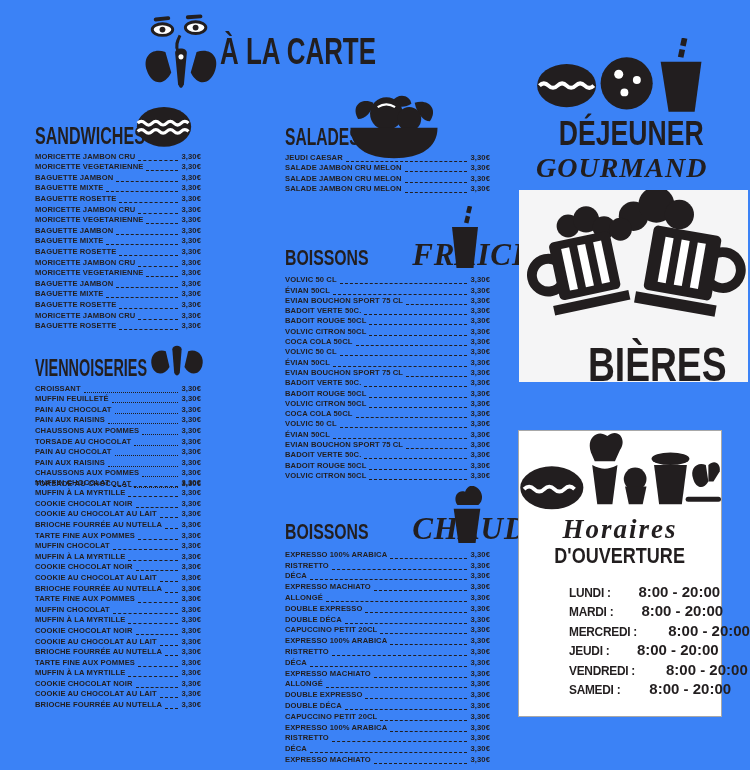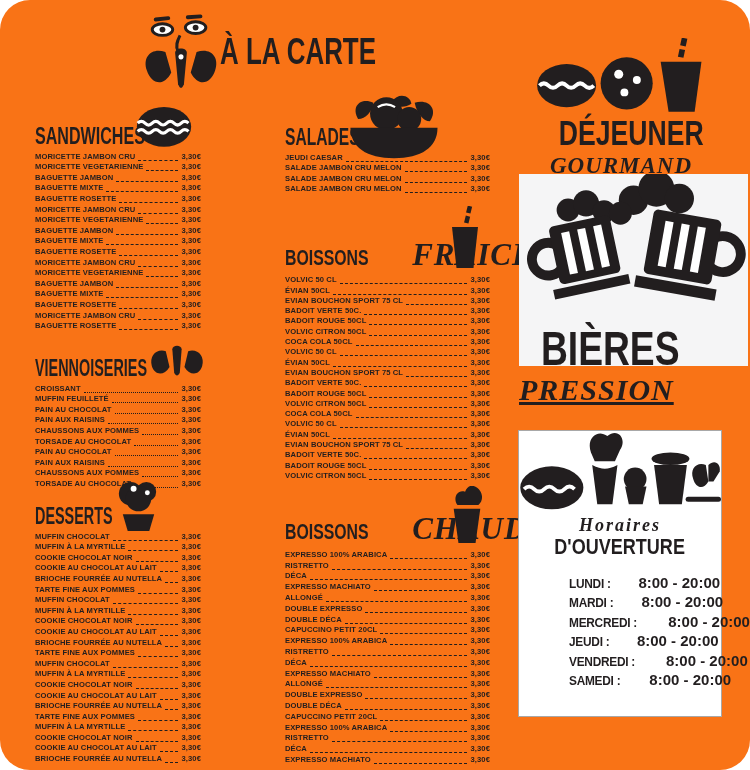--- a/index.html
+++ b/index.html
@@ -2,22 +2,22 @@
 <html><head>
 <meta charset="utf-8">
 <style>
   :root{
     --ink:#221e1f;
     --card:#f5f5f6;
     --border:#a8a8a8;
   }
   html,body{margin:0;padding:0;background:#fff;}
   .page{
-    position:relative;width:750px;height:770px;overflow:hidden;background:#f97316;
-    font-family:"Liberation Sans",sans-serif;color:var(--ink);border-radius:30px;
+    position:relative;width:750px;height:770px;overflow:hidden;background:#3b82f6;
+    font-family:"Liberation Sans",sans-serif;color:var(--ink);
   }
   svg{display:block}
   .ic{fill:var(--ink)}
 
   
   .carte-header-icon{position:absolute;left:142px;top:12px;width:78px;height:82px;}
   .carte-title{
     position:absolute;left:220px;top:34px;margin:0;font-size:36px;font-weight:700;
     line-height:1;white-space:nowrap;transform:scaleX(.72);transform-origin:left top;
     letter-spacing:0;
@@ -75,36 +75,36 @@
   #sec-chaudes{left:285px;top:486px;width:205px;}
   #sec-chaudes .sec-head{height:62px;}
   #sec-chaudes .sec-icon{left:163px;top:0;width:38px;height:60px;}
 
   
   .dejeuner{position:absolute;left:536px;top:38px;width:170px;text-align:center;}
   .dejeuner .badge-icons{width:132px;height:60px;margin:0 auto;}
   .dej-line1{margin:2px 0 0;font-size:35px;font-weight:700;line-height:1.05;display:inline-block;
              transform:scaleX(.76);transform-origin:center top;white-space:nowrap;}
   .dej-line2{margin:2px 0 0;font-family:"Liberation Serif",serif;font-style:italic;font-weight:700;
-             font-size:23px;line-height:1;display:block;letter-spacing:1px;}
-
-  .bieres-card{position:absolute;left:519px;top:174px;width:229px;height:192px;background:var(--card);
-               text-align:left;text-decoration:underline;}
+             font-size:28px;line-height:1;display:block;letter-spacing:1px;}
+
+  .bieres-card{position:absolute;left:519px;top:190px;width:229px;height:192px;background:var(--card);
+               text-align:right;text-decoration:underline;}
   .bieres-card .badge-icons{width:136px;height:80px;margin:10px auto 0;}
   .bieres-line1{margin:0;font-size:49px;font-weight:700;line-height:1;display:inline-block;
                 transform:scaleX(.76);transform-origin:center top;white-space:nowrap;}
   .bieres-line2{margin:2px 0 0;font-family:"Liberation Serif",serif;font-style:italic;font-weight:700;
                 font-size:30px;line-height:1;display:block;letter-spacing:1px;}
 
   
   .horaires-box{position:absolute;left:518px;top:430px;width:204px;height:287px;background:#fff;
                 border:1px solid var(--border);text-align:center;box-sizing:border-box;}
   .horaires-box .badge-icons{width:128px;height:54px;margin:28px auto 0;}
   .horaires-script{margin:4px 0 0;font-family:"Liberation Serif",serif;font-style:italic;font-weight:700;
-                   font-size:18px;line-height:1;letter-spacing:2px;}
+                   font-size:27px;line-height:1;letter-spacing:2px;}
   .horaires-caps{margin:2px 0 0;font-size:22px;font-weight:700;line-height:1;display:inline-block;
                  transform:scaleX(.82);transform-origin:center top;white-space:nowrap;}
   .hours-list{margin:16px 0 0 50px;text-align:left;}
   .hour-row{height:19.5px;display:flex;align-items:baseline;white-space:nowrap;gap:24px;}
   .day{font-size:13.5px;font-weight:700;letter-spacing:-.3px;display:inline-block;transform:scaleX(.88);transform-origin:left bottom;}
   .time{font-size:15px;font-weight:700;letter-spacing:0;margin-left:-2px;}
 </style>
 </head>
 <body>
 
@@ -286,33 +286,20 @@
         </div>
         <div class="row">
           <span class="lbl">TORSADE AU CHOCOLAT</span>
           <span class="leader dotted"></span>
           <span class="price">3,30€</span>
         </div>
       </div>
   </section>
 
   <section class="menu-section" id="sec-desserts">
-    <div class="sec-head">
-      <h2 class="sec-title t-des">DESSERTS</h2>
-      <span class="sec-icon">
-        <svg viewBox="0 0 54 54">
-          <circle class="ic" cx="19" cy="16" r="12"></circle>
-          <circle class="ic" cx="35" cy="14" r="10"></circle>
-          <circle class="ic" cx="27" cy="21" r="13"></circle>
-          <circle cx="22" cy="11" r="3" fill="#fff"></circle>
-          <circle cx="36" cy="15" r="2.5" fill="#fff"></circle>
-          <path class="ic" d="M11 37 L43 37 L38 54 L16 54 Z"></path>
-        </svg>
-      </span>
-    </div>
     <div class="items">
         <div class="row">
           <span class="lbl">MUFFIN CHOCOLAT</span>
           <span class="leader"></span>
           <span class="price">3,30€</span>
         </div>
         <div class="row">
           <span class="lbl">MUFFIN À LA MYRTILLE</span>
           <span class="leader"></span>
           <span class="price">3,30€</span>
@@ -734,21 +721,20 @@
           <circle cx="124" cy="44" r="11" fill="none" stroke="#221e1f" stroke-width="6"></circle>
           <rect class="ic" x="78" y="24" width="42" height="40" rx="3"></rect>
           <rect x="86" y="30" width="5" height="28" fill="#fff"></rect>
           <rect x="96" y="30" width="5" height="28" fill="#fff"></rect>
           <rect x="106" y="30" width="5" height="28" fill="#fff"></rect>
           <rect class="ic" x="74" y="66" width="50" height="7"></rect>
         </g>
       </svg>
     </span>
     <span class="bieres-line1">BIÈRES</span>
-    <span class="bieres-line2">PRESSION</span>
   </div>
 
   <div class="horaires-box">
     <span class="badge-icons">
       <svg viewBox="0 0 160 64">
         <ellipse class="ic" cx="26" cy="45" rx="25" ry="17"></ellipse>
         <path d="M4 46 q4 -4 8 0 t8 0 t8 0 t8 0 t8 0" stroke="#fff" stroke-width="3" fill="none"></path>
         <path class="ic" d="M57 17 C53 6 62 -2 70 4 C78 -3 86 6 80 15 L76 24 L60 24 Z"></path>
         <path class="ic" d="M58 27 C66 31 70 31 78 27 L74 58 L62 58 Z"></path>
         <circle class="ic" cx="92" cy="38" r="9"></circle>

